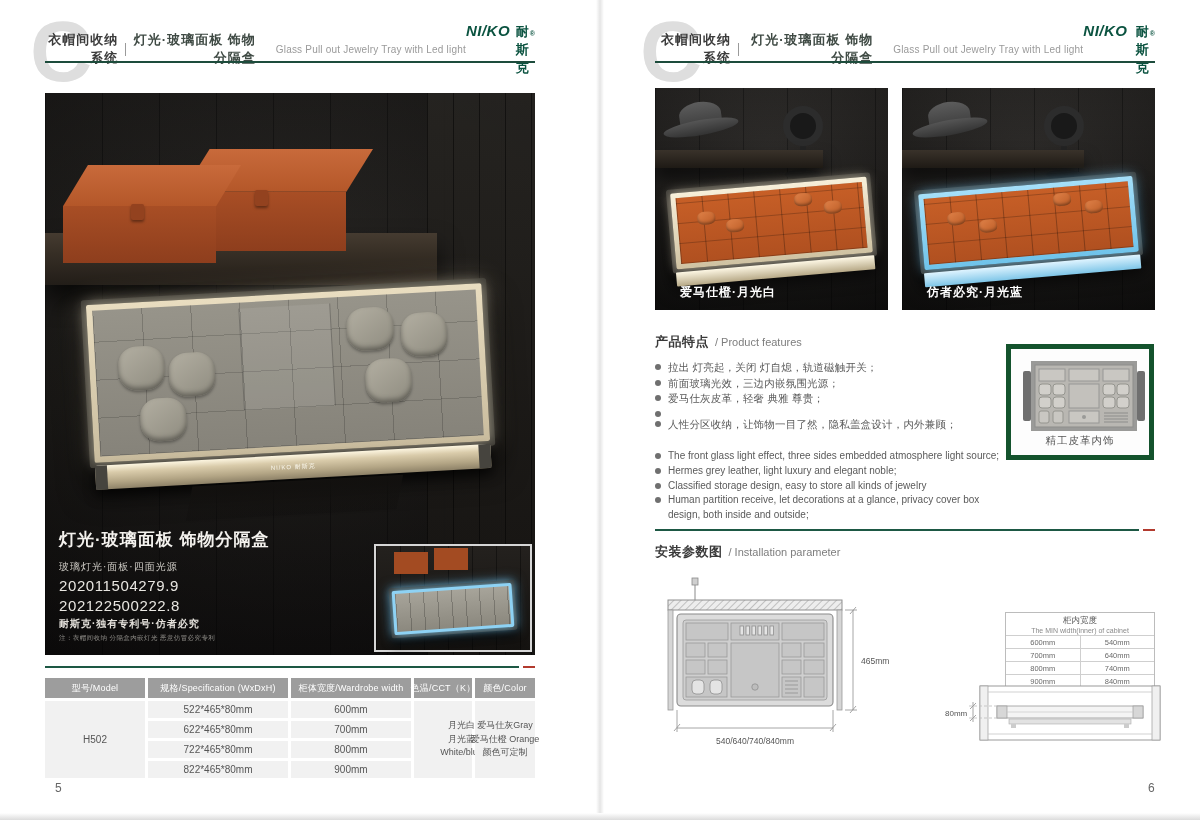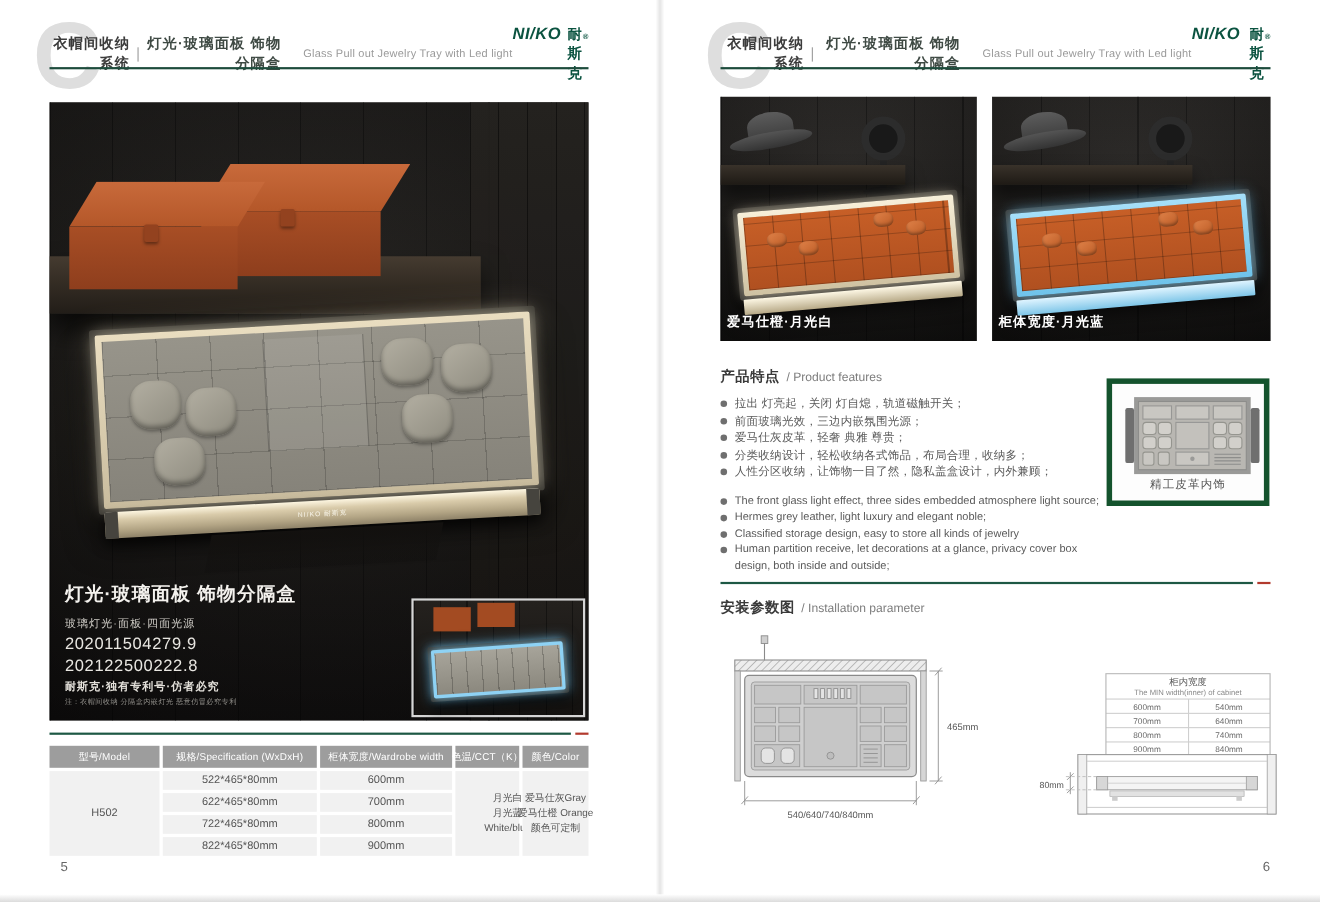--- a/index.html
+++ b/index.html
@@ -133,21 +133,21 @@
       repeating-linear-gradient(90deg, rgba(0,0,0,.28) 0 1px, transparent 1px 26px),
       repeating-linear-gradient(0deg, rgba(0,0,0,.22) 0 1px, transparent 1px 20px),
       linear-gradient(180deg,#c75f27,#b05020); }
   .tray-sm .pil { position:absolute; width:18px; height:13px; border-radius:40%;
       background:linear-gradient(145deg,#df8148,#bd5d27); box-shadow:inset 0 -2px 3px rgba(0,0,0,.35); }
   .rim-white { background:linear-gradient(180deg,#f7efd9,#cfc2a2); box-shadow:0 0 12px rgba(255,244,210,.6); }
   .rim-blue  { background:linear-gradient(180deg,#a5dff9,#6fc3ea); box-shadow:0 0 14px rgba(120,205,250,.8); }
   .tray-sm .front { position:absolute; left:3px; right:3px; bottom:-13px; height:14px; border-radius:1px; }
   .front-white { background:linear-gradient(180deg,#fdf7e4,#b7a987); }
   .front-blue  { background:linear-gradient(180deg,#dff4ff,#7fc6e8); }
-  .photo-cap { position:absolute; left:6px; bottom:9px; color:#fff; font-size:12px; font-weight:bold;
+  .photo-cap { position:absolute; left:25px; bottom:9px; color:#fff; font-size:12px; font-weight:bold;
       letter-spacing:1px; z-index:3;margin-top:35px; }
 
   
   .sec-head { position:absolute; left:655px; display:flex; align-items:baseline; }
   .sec-head .zh { font-size:13px; font-weight:bold; color:#3a3a3a; letter-spacing:.5px; }
   .sec-head .en { font-size:11px; color:#7d7d7d; margin-left:6px; }
   .blist { position:absolute; left:655px; width:348px; }
   .bl { display:flex; align-items:flex-start; color:#5a5a5a; }
   .bl .dot { width:6px; height:6px; border-radius:50%; background:#6f6f6f; margin:4px 7px 0 0; flex:none; }
   .blist.zh .bl { font-size:10.5px; line-height:15.5px; letter-spacing:.2px; }
@@ -337,21 +337,21 @@
       <div class="tray-sm">
         <div class="frame"></div>
         <div class="rim rim-blue"></div>
         <div class="bed"></div>
         <div class="pil" style="left:14%; top:30%;"></div>
         <div class="pil" style="left:28%; top:42%;"></div>
         <div class="pil" style="left:62%; top:18%;"></div>
         <div class="pil" style="left:76%; top:30%;"></div>
         <div class="front front-blue"></div>
       </div>
-      <div class="photo-cap">柜体宽度·月光蓝</div>
+      <div class="photo-cap">仿者必究·月光蓝</div>
     </div>
 
     <div class="sec-head" style="top:333px;">
       <span class="zh">产品特点</span>
       <span class="en">/ Product features</span>
     </div>
 
     <div class="blist zh" style="top:360px;">
       <div class="bl">
           <span class="dot"></span>
@@ -360,21 +360,20 @@
       <div class="bl">
           <span class="dot"></span>
           <span>前面玻璃光效，三边内嵌氛围光源；</span>
         </div>
       <div class="bl">
           <span class="dot"></span>
           <span>爱马仕灰皮革，轻奢 典雅 尊贵；</span>
         </div>
       <div class="bl">
           <span class="dot"></span>
-          <span>分类收纳设计，轻松收纳各式饰品，布局合理，收纳多；</span>
         </div>
       <div class="bl">
           <span class="dot"></span>
           <span>人性分区收纳，让饰物一目了然，隐私盖盒设计，内外兼顾；</span>
         </div>
     </div>
 
     <div class="detail-box">
       <svg width="146" height="86" viewBox="0 0 146 86" style="position:absolute; left:0; top:4px;">
         <rect x="20" y="8" width="106" height="70" fill="#9a9a98" stroke="#77777" stroke-width="0"></rect>

